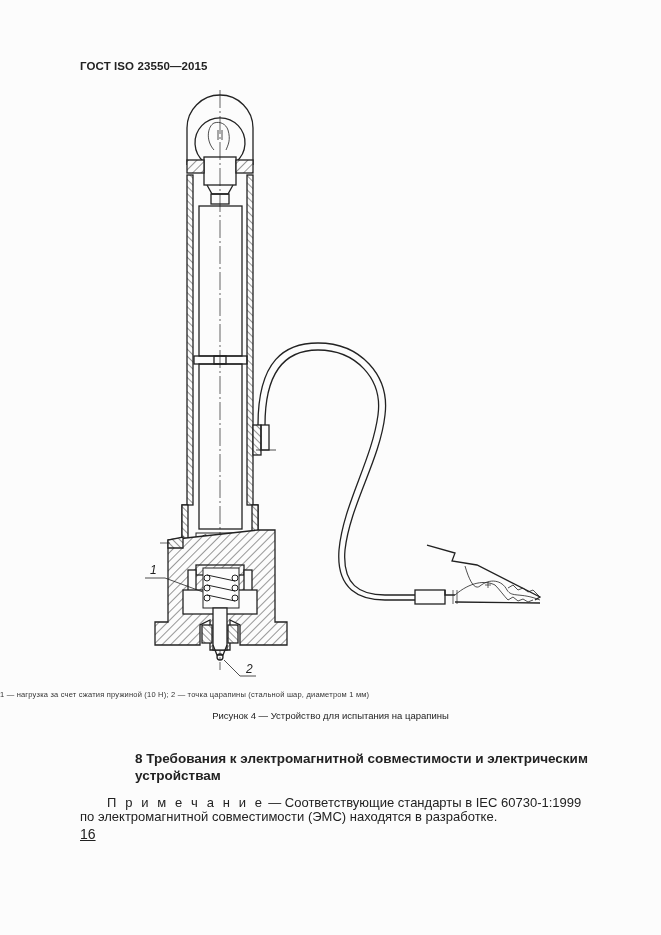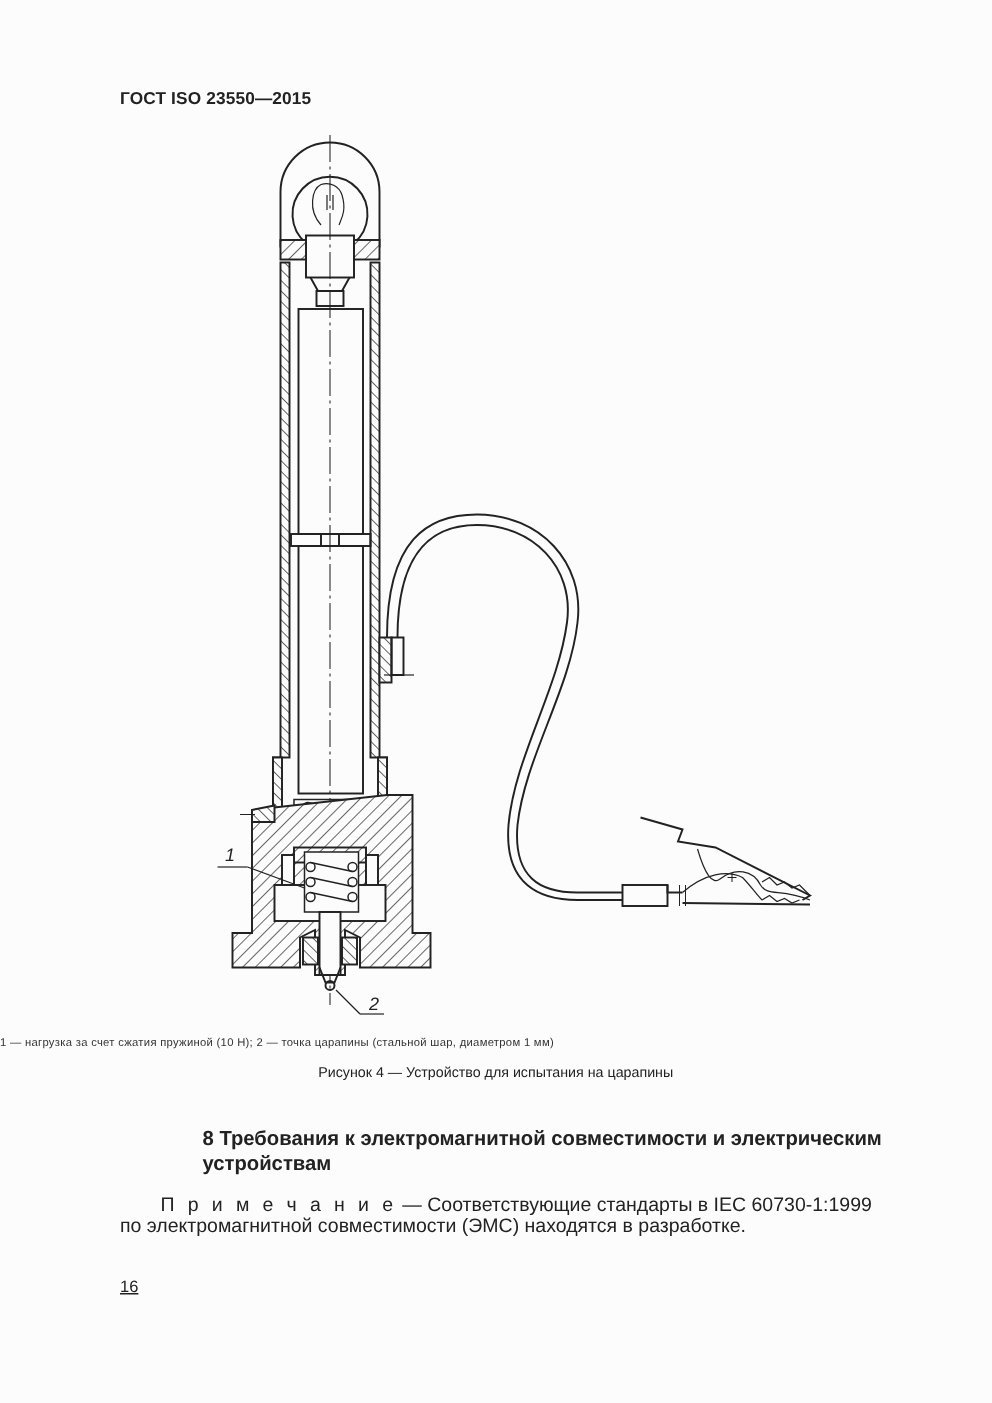--- a/index.html
+++ b/index.html
@@ -32,22 +32,22 @@
       position: absolute; left: 107px; top: 750px; width: 480px;
       font-size: 13.5px; font-weight: bold; line-height: 17px; color: #222; margin-left: 28px;
     }
     .note {
       position: absolute; left: 80px; top: 796px; width: 510px;
       font-size: 13px; line-height: 14px; color: #222;
       text-indent: 27px;
     }
     .note .spaced { letter-spacing: 2.6px; }
     .page-num {
-      position: absolute; left: 80px; top: 852px;
-      font-size: 11px; color: #222; text-decoration: underline;
+      position: absolute; left: 80px; top: 826px;
+      font-size: 14px; color: #222; text-decoration: underline;
     }
     .ann {
       font-family: "Liberation Sans", sans-serif;
       font-style: italic; font-size: 12px; fill: #222;
     }
   </style>
 </head>
 <body>
 
 <div class="header">ГОСТ ISO 23550—2015</div>

